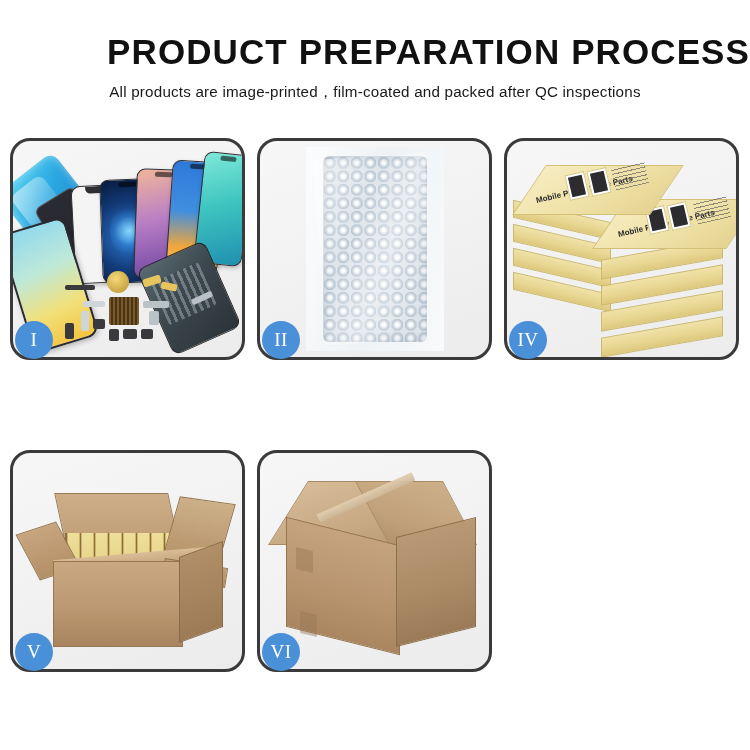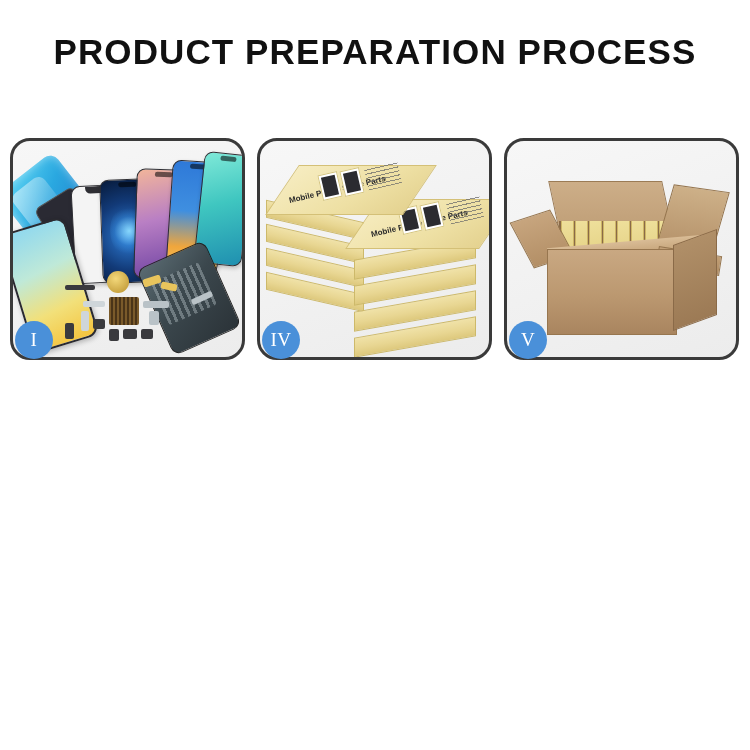--- a/index.html
+++ b/index.html
@@ -21,20 +21,21 @@
     padding-top: 34px;
   }
   .title {
     font-family: "Liberation Sans", sans-serif;
     font-size: 35px;
     font-weight: bold;
     letter-spacing: 1.1px;
     color: #111111;
     line-height: 1.05;
     white-space: nowrap;
+    text-align: right;
   }
   .subtitle {
     font-family: "Liberation Sans", sans-serif;
     font-size: 15.2px;
     font-weight: normal;
     letter-spacing: 0.2px;
     color: #1a1a1a;
     margin-top: 11px;
     white-space: nowrap;
   }
@@ -384,20 +385,21 @@
     position:absolute; width:17px; height:22px;
     background: rgba(150,120,85,.45);
     border-radius:1px;
   }
 </style>
 </head>
 <body>
 
 <div class="header">
   <div class="title">PRODUCT PREPARATION PROCESS</div>
+  <div class="subtitle">All products are image-printed，film-coated and packed after QC inspections</div>
 </div>
 
 <div class="grid">
 
   <div class="panel">
     <div class="panel-inner">
       <div class="stage">
 
         <div class="p1-back"></div>
         <div class="p1-protector"></div>
@@ -437,20 +439,30 @@
           <span class="part" style="left:76px; top:62px; width:12px; height:10px;"></span>
           <span class="part" style="left:0px;  top:56px; width:9px;  height:16px;"></span>
           <span class="part silver" style="left:126px; top:28px; width:22px; height:6px; transform:rotate(-24deg);"></span>
         </div>
 
       </div>
     </div>
     <div class="badge">I</div>
   </div>
 
+  <div class="panel">
+    <div class="panel-inner">
+      <div class="stage">
+        <div class="p2-sheet"></div>
+        <div class="p2-bubbles"></div>
+        <div class="p2-gloss"></div>
+      </div>
+    </div>
+    <div class="badge">II</div>
+  </div>
 
 
   <div class="panel">
     <div class="panel-inner">
       <div class="stage">
         <div class="p4-stack">
 
           <div class="kbox" style="left:0px;   top:54px;  width:96px; height:16px; transform:skewY(13deg);"></div>
           <div class="kbox" style="left:0px;   top:78px;  width:96px; height:16px; transform:skewY(13deg);"></div>
           <div class="kbox" style="left:0px;   top:102px; width:96px; height:16px; transform:skewY(13deg);"></div>
@@ -505,14 +517,28 @@
         <div class="c-flap-right"></div>
         <div class="c-rim"></div>
         <div class="c-flap-front"></div>
         <div class="c-front"></div>
         <div class="c-side"></div>
       </div>
     </div>
     <div class="badge">V</div>
   </div>
 
+  <div class="panel">
+    <div class="panel-inner">
+      <div class="stage">
+        <div class="s-top"></div>
+        <div class="s-top2"></div>
+        <div class="s-tape"></div>
+        <div class="s-front"></div>
+        <div class="s-side"></div>
+        <div class="s-tab" style="left:36px; top:96px; transform:skewY(14deg);"></div>
+        <div class="s-tab" style="left:40px; top:160px; transform:skewY(14deg);"></div>
+      </div>
+    </div>
+    <div class="badge">VI</div>
+  </div>
 
 </div>
 
 </body></html>

